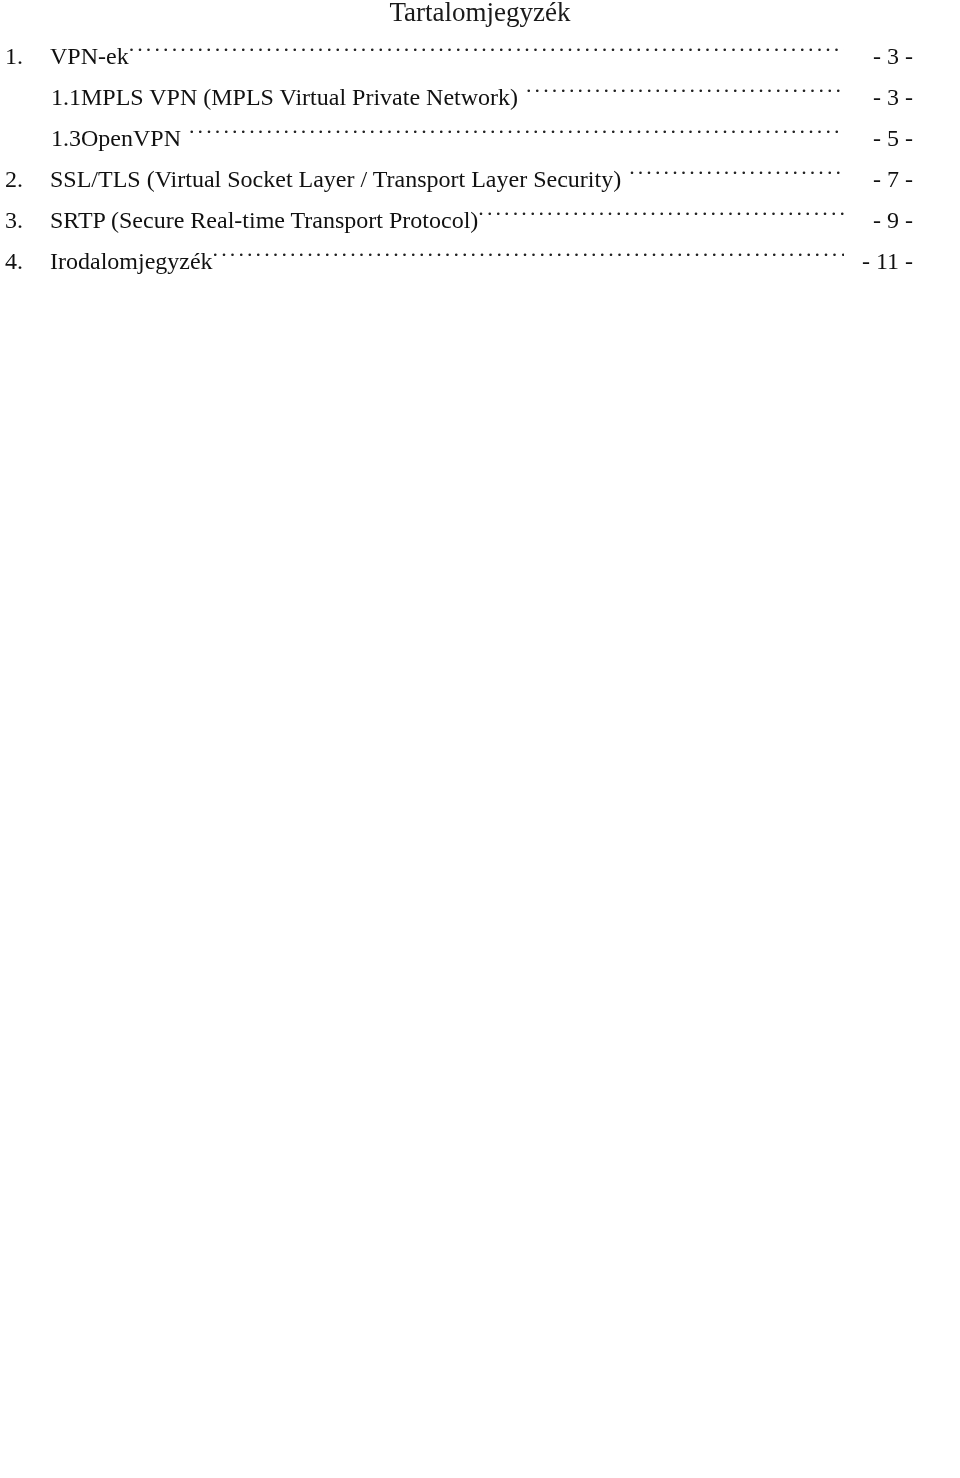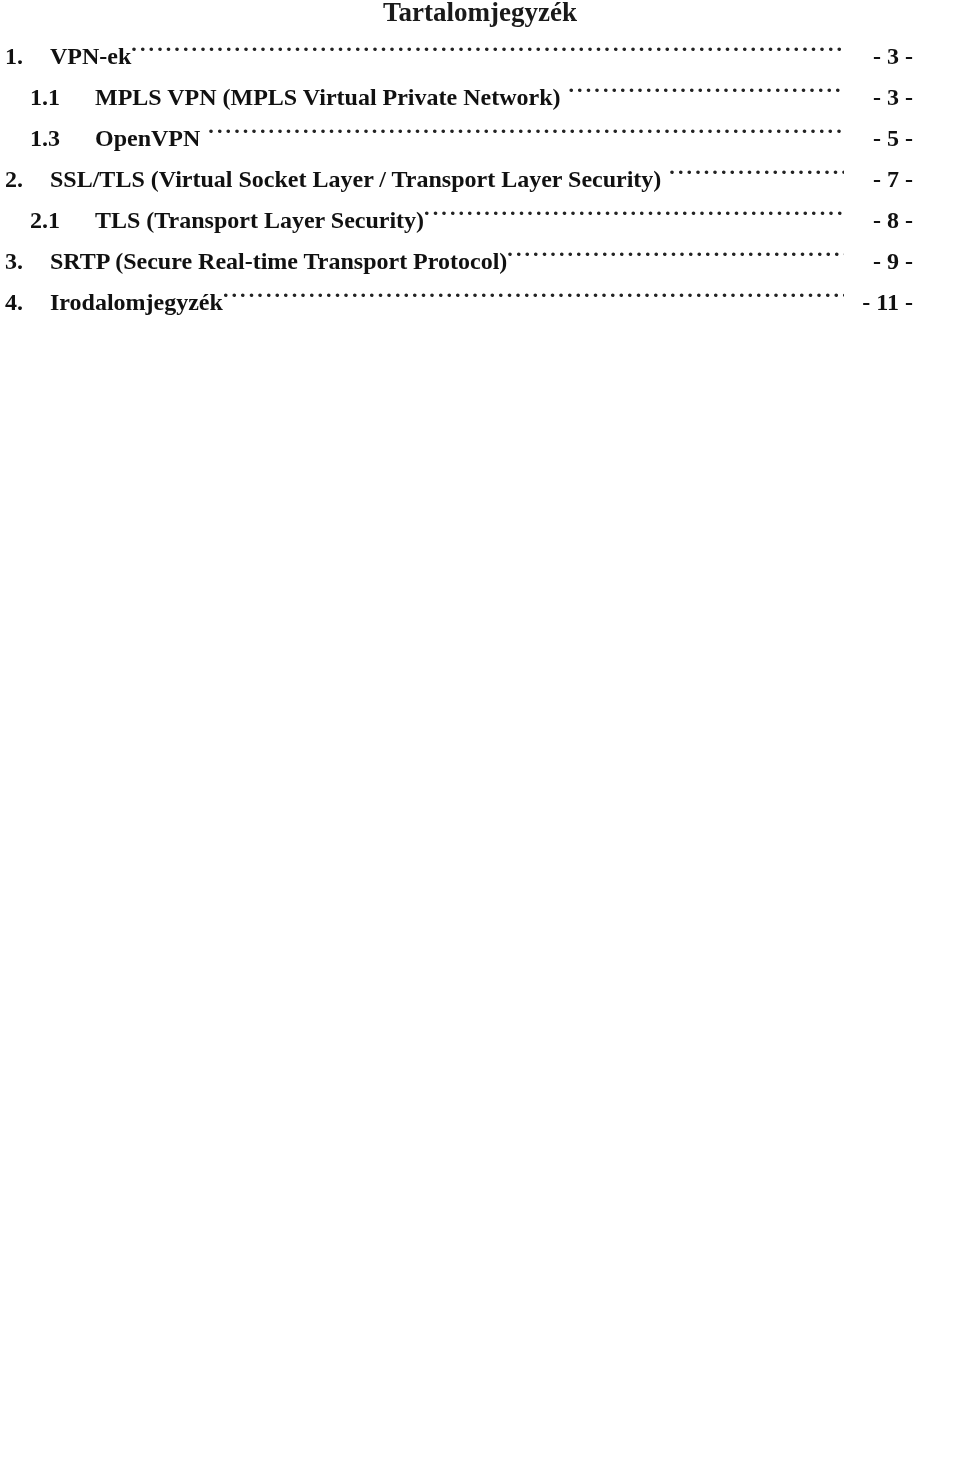--- a/index.html
+++ b/index.html
@@ -8,21 +8,20 @@
     background: #ffffff;
   }
   .page {
     position: relative;
     width: 960px;
     height: 1324px;
     background: #ffffff;
     overflow: hidden;
     font-family: "Liberation Serif", "DejaVu Serif", serif;
     color: #000000;
-    font-weight: bold;
   }
 
   
   .toc-title {
     position: absolute;
     top: -4px;
     left: 0;
     width: 960px;
     text-align: center;
     font-size: 27px;
@@ -72,21 +71,21 @@
     color: #222222;
   }
   .toc-entry .pageno {
     flex: 0 0 auto;
     text-align: right;
     padding-left: 1px;
   }
 
   
   .lvl1 .num   { width: 45px; padding-left: 5px; }
-  .lvl2 .num   { width: 65px; padding-left: 30px; }
+  .lvl2 .num   { width: 65px; padding-left: 16px; text-align: right; }
   .lvl1        { padding-left: 0px; }
   .lvl2        { padding-left: 0px; }
   .lvl1 .pageno { width: 68px; padding-right: 47px; }
   .lvl2 .pageno { width: 68px; padding-right: 47px; }
 
   
   .gap .title-text { padding-right: 8px; }
 
   
   .footer-pageno {
@@ -127,26 +126,20 @@
         <span class="title-text">OpenVPN</span>
         <span class="leader"></span>
         <span class="pageno">- 5 -</span>
       </div>
       <div class="toc-entry lvl1 gap">
         <span class="num">2.</span>
         <span class="title-text">SSL/TLS (Virtual Socket Layer / Transport Layer Security)</span>
         <span class="leader"></span>
         <span class="pageno">- 7 -</span>
       </div>
-      <div class="toc-entry lvl2">
-        <span class="num">2.1</span>
-        <span class="title-text">TLS (Transport Layer Security)</span>
-        <span class="leader"></span>
-        <span class="pageno">- 8 -</span>
-      </div>
       <div class="toc-entry lvl1">
         <span class="num">3.</span>
         <span class="title-text">SRTP (Secure Real-time Transport Protocol)</span>
         <span class="leader"></span>
         <span class="pageno">- 9 -</span>
       </div>
       <div class="toc-entry lvl1">
         <span class="num">4.</span>
         <span class="title-text">Irodalomjegyzék</span>
         <span class="leader"></span>

